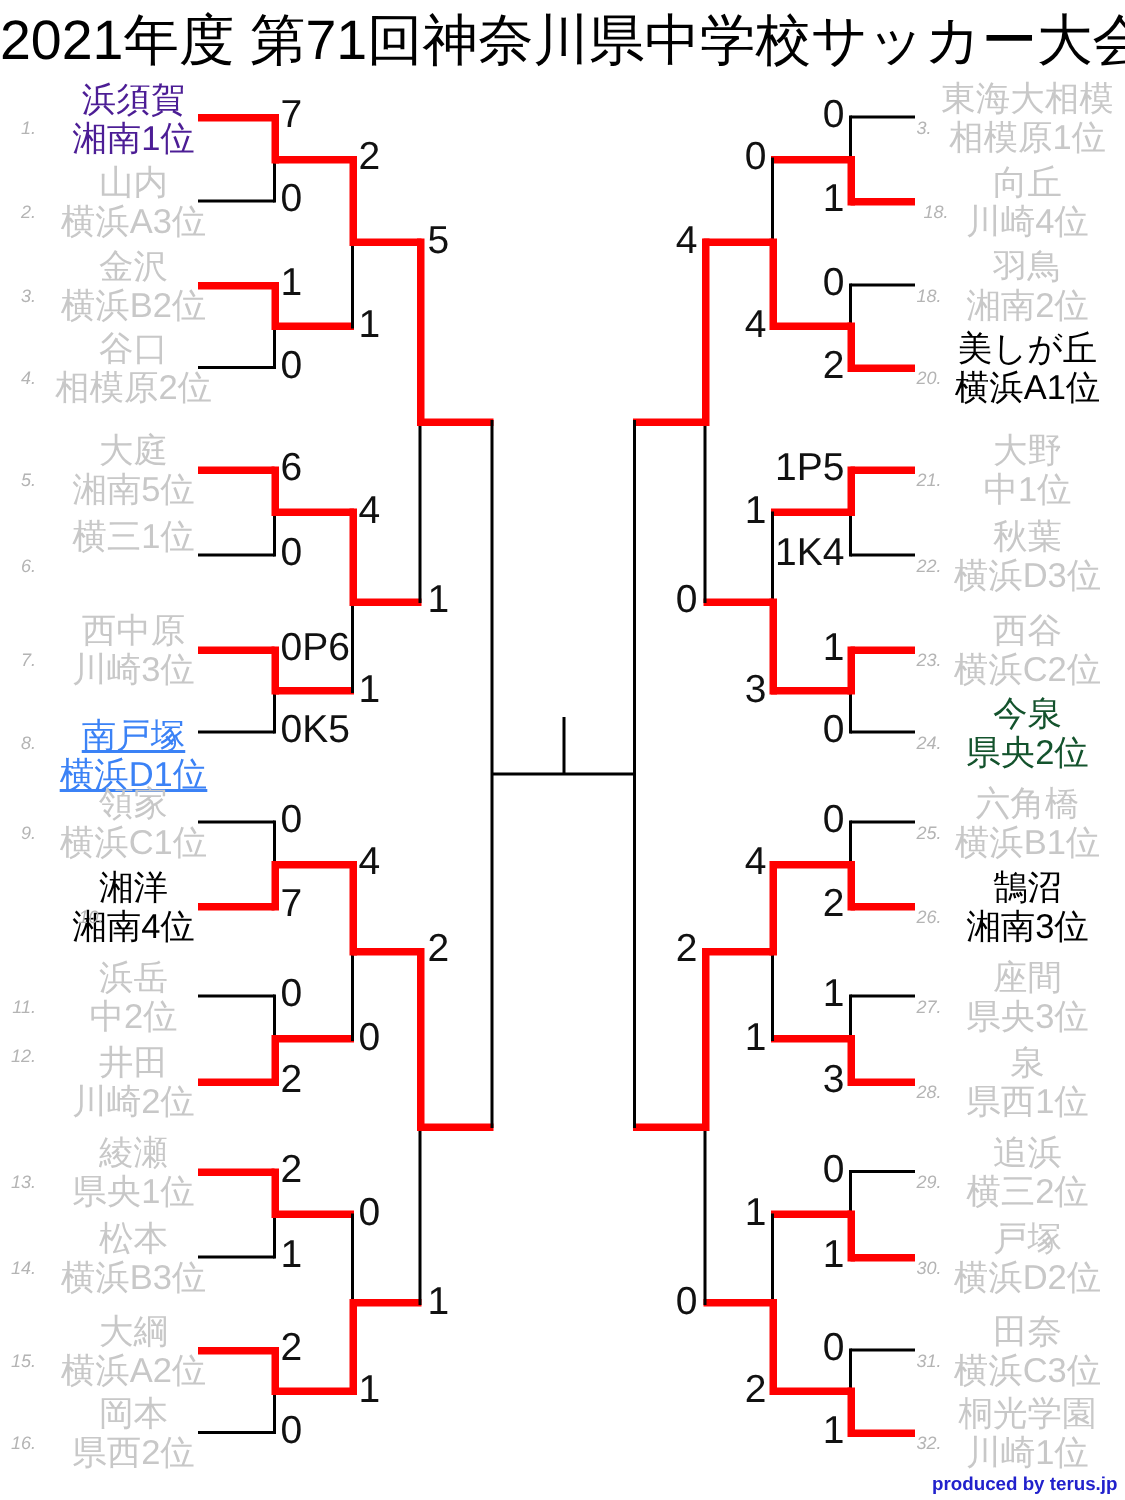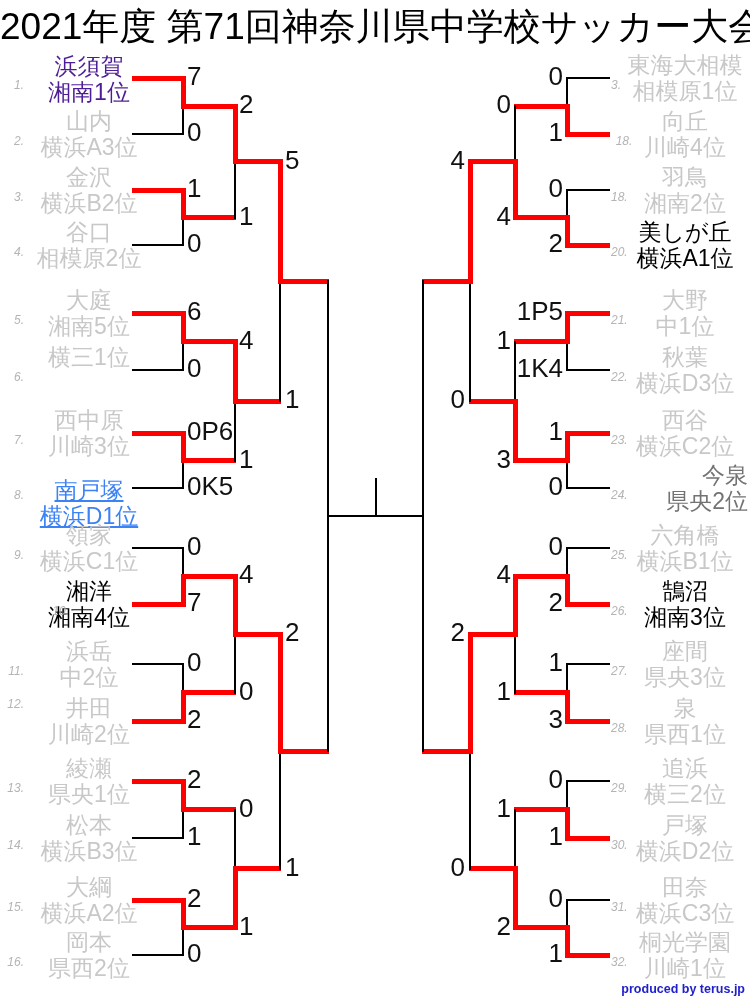--- a/index.html
+++ b/index.html
@@ -304,21 +304,21 @@
       <div class="team-block" style="top: 343.5px; left: 622px; width: 126px; color: rgb(200, 200, 200);">
         <div class="tname">秋葉</div>
         <div class="tseed">横浜D3位</div>
       </div>
       <div class="tnum" style="top: 371px; color: rgb(180, 180, 180); left: 611px; width: 26px; text-align: left;">22.</div>
       <div class="team-block" style="top: 406.5px; left: 622px; width: 126px; color: rgb(200, 200, 200);">
         <div class="tname">西谷</div>
         <div class="tseed">横浜C2位</div>
       </div>
       <div class="tnum" style="top: 434px; color: rgb(180, 180, 180); left: 611px; width: 26px; text-align: left;">23.</div>
-      <div class="team-block" style="top: 461.5px; left: 622px; width: 126px; color: #737373; text-align: right;">
+      <div class="team-block" style="top: 461.5px; left: 622px; width: 126px; color: #14532d;">
         <div class="tname">今泉</div>
         <div class="tseed">県央2位</div>
       </div>
       <div class="tnum" style="top: 489px; color: rgb(180, 180, 180); left: 611px; width: 26px; text-align: left;">24.</div>
       <div class="team-block" style="top: 521.5px; left: 622px; width: 126px; color: rgb(200, 200, 200);">
         <div class="tname">六角橋</div>
         <div class="tseed">横浜B1位</div>
       </div>
       <div class="tnum" style="top: 549px; color: rgb(180, 180, 180); left: 611px; width: 26px; text-align: left;">25.</div>
       <div class="team-block" style="top: 577.5px; left: 622px; width: 126px; color: rgb(0, 0, 0);">

